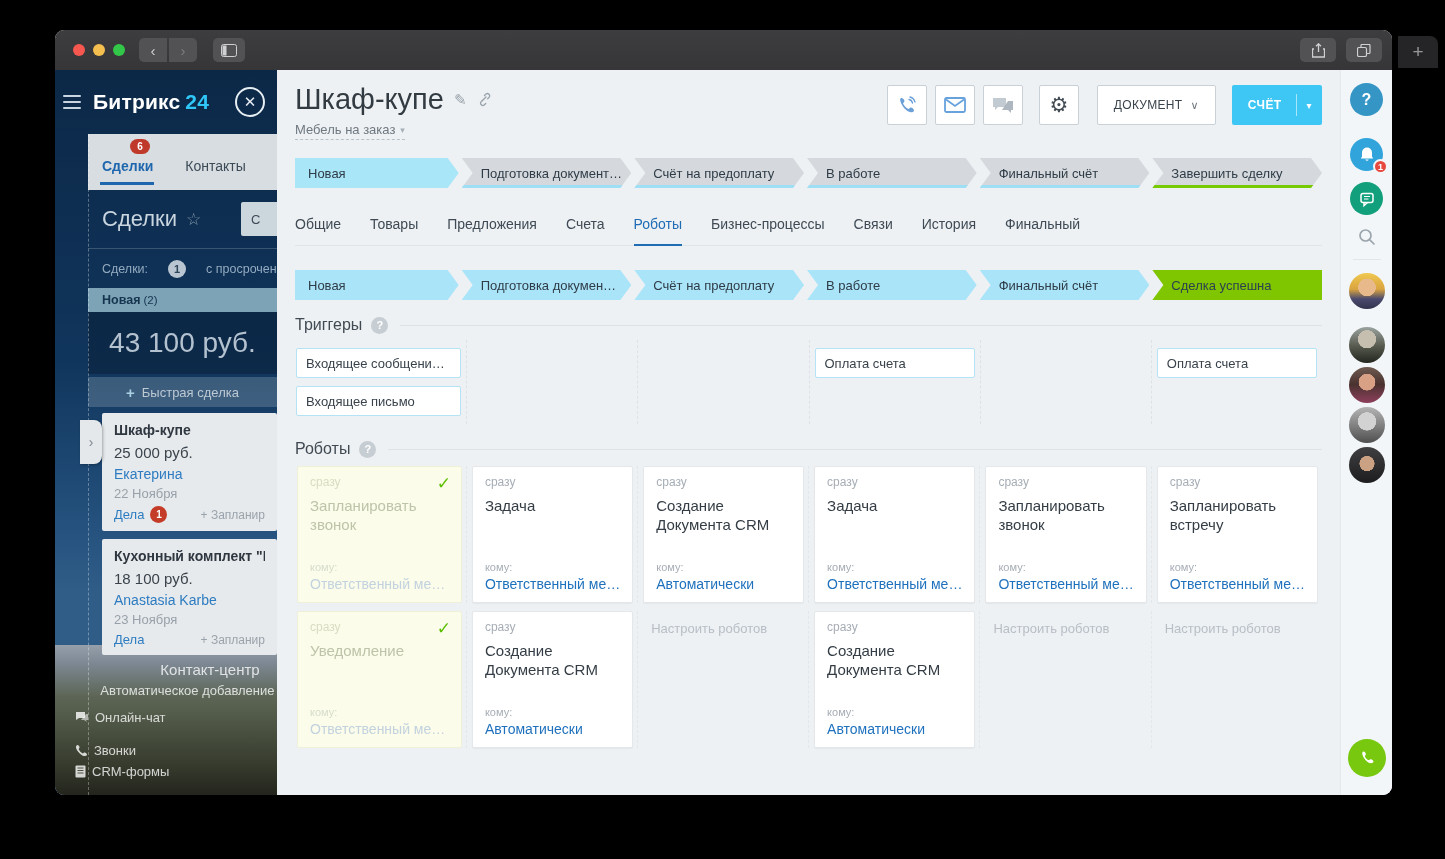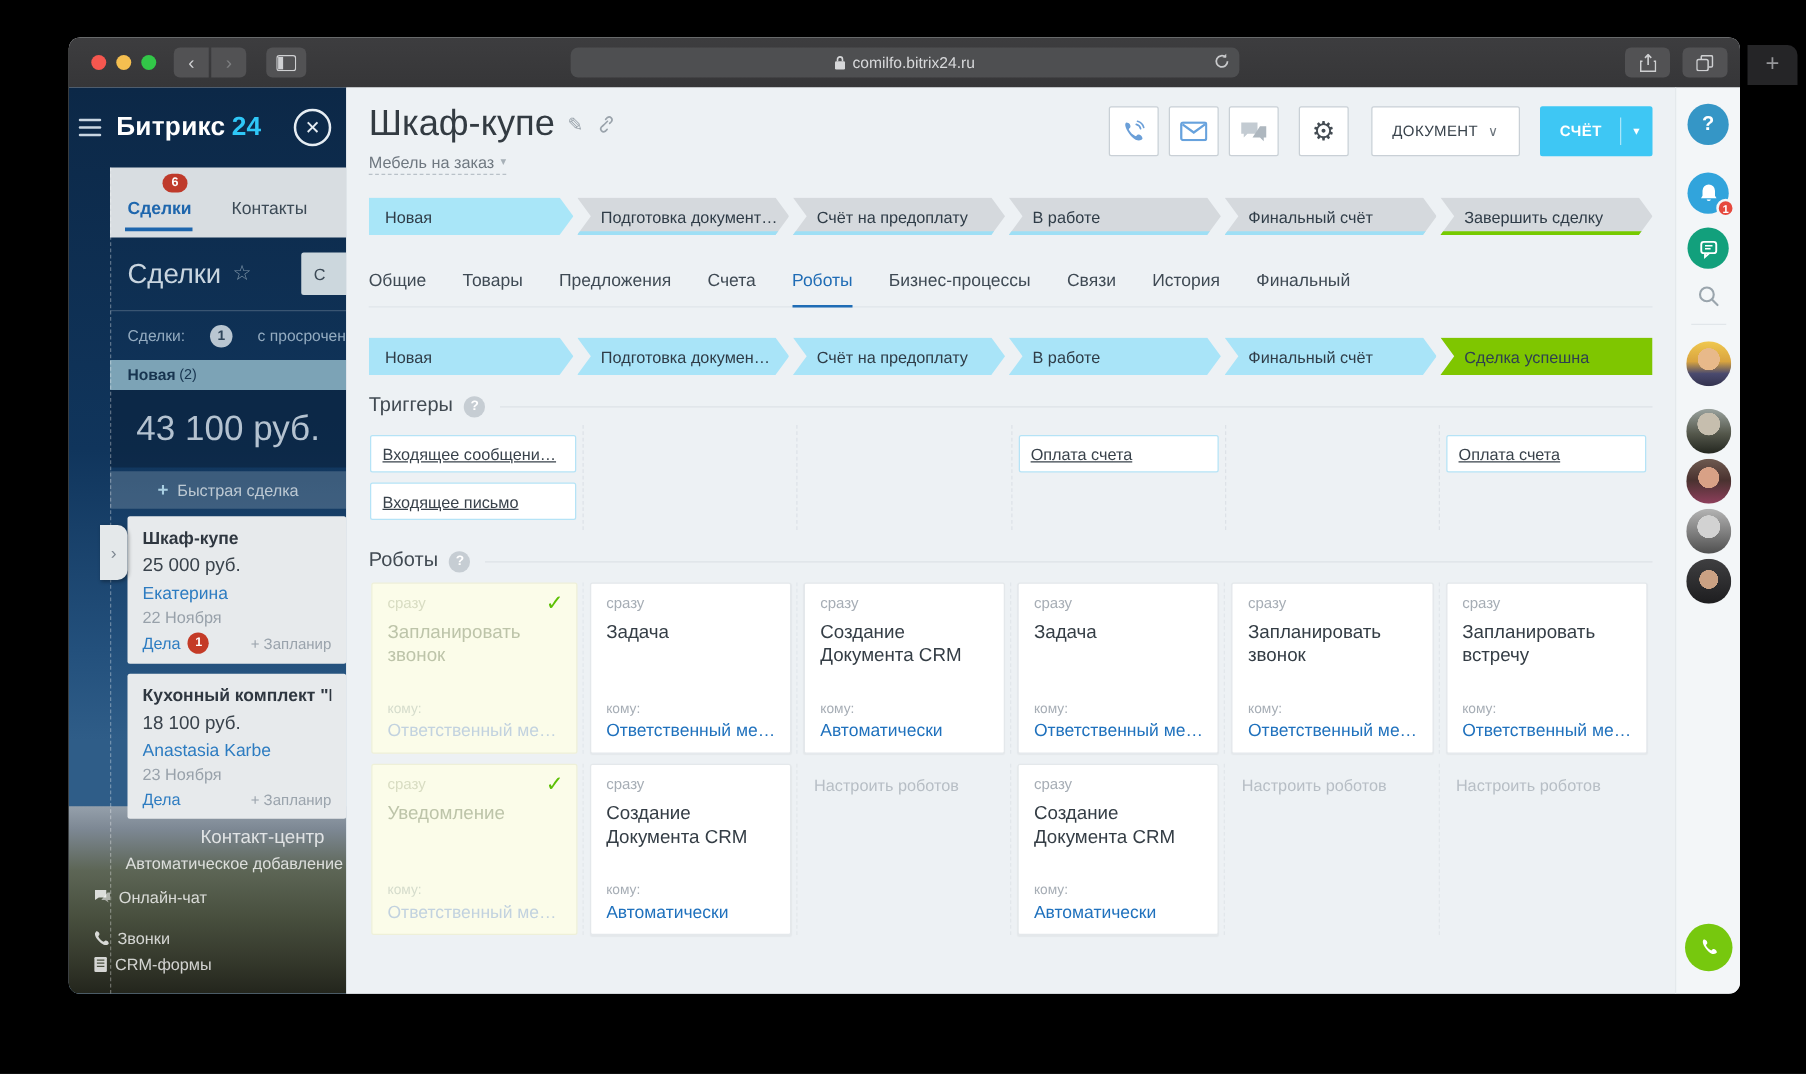--- a/index.html
+++ b/index.html
@@ -111,21 +111,21 @@
   .stagebar.state { margin-top:24px; }
 
   .sec-head { display:flex; align-items:center; margin-top:16px; }
   .sec-title { font-size:16px; color:#414a52; }
   .help-dot { width:17px; height:17px; border-radius:50%; background:#c6cdd3; color:#fff; font-size:11px; font-weight:700; display:flex; align-items:center; justify-content:center; margin-left:9px; }
   .sec-line { flex:1; height:1px; background:#dde2e6; margin-left:12px; }
 
   .tgrid { display:grid; grid-template-columns:repeat(6,1fr); margin-top:6px; min-height:84px; }
   .tcol { padding:0 5px 0 1px; }
   .tcol + .tcol { border-left:1px dashed #dde2e7; padding-left:5px; }
-  .tbox { margin-top:8px; height:30px; background:#fff; border:1px solid #b5e3f6; border-radius:2px; font-size:13px; color:#39424b; display:flex; align-items:center; padding:0 9px; white-space:nowrap; overflow:hidden;text-decoration:underline; }
+  .tbox { margin-top:8px; height:30px; background:#fff; border:1px solid #b5e3f6; border-radius:2px; font-size:13px; color:#39424b; display:flex; align-items:center; padding:0 9px; white-space:nowrap; overflow:hidden; }
 
   .rgrid { display:grid; grid-template-columns:repeat(6,1fr); row-gap:8px; margin-top:8px; }
   .rcell { padding:0 4px 0 2px; min-height:137px; }
   .rcell:not(:nth-child(6n+1)) { border-left:1px dashed #e2e7eb; padding-left:5px; }
   .rcard { position:relative; height:137px; background:#fff; border:1px solid #e4e8eb; border-radius:2px; box-shadow:0 1px 1px rgba(0,0,0,.04); padding:8px 12px 10px; display:flex; flex-direction:column; }
   .rc-when { font-size:12px; color:#a6adb5; }
   .rc-title { font-size:15px; color:#343d45; margin-top:8px; line-height:1.25; }
   .rc-sp { flex:1; }
   .rc-to-label { font-size:11px; color:#a6adb5; }
   .rc-to { font-size:14px; color:#1f71bd; margin-top:3px; white-space:nowrap; overflow:hidden; text-overflow:ellipsis; }
@@ -168,31 +168,20 @@
     <div class="nav-group">
       <div class="chrome-btn">‹</div>
       <div class="chrome-btn">›</div>
     </div>
     <div class="chrome-btn sidebar-toggle">
       <svg width="16" height="13" viewBox="0 0 16 13">
           <rect x="0.5" y="0.5" width="15" height="12" rx="2" fill="none" stroke="#cfd0d2"></rect>
           <rect x="1.5" y="1.5" width="4" height="10" fill="#cfd0d2"></rect>
         </svg>
     </div>
-    <div class="urlbar">
-      <svg width="9" height="12" viewBox="0 0 9 12">
-          <rect x="0.5" y="5" width="8" height="6.5" rx="1" fill="#d6d7d9"></rect>
-          <path d="M2.5 5V3.5a2 2 0 0 1 4 0V5" fill="none" stroke="#d6d7d9" stroke-width="1.3"></path>
-        </svg>
-      <span>comilfo.bitrix24.ru</span>
-      <svg class="reload" width="14" height="14" viewBox="0 0 14 14">
-          <path d="M11.5 7a4.5 4.5 0 1 1-1.4-3.2" fill="none" stroke="#c9cacc" stroke-width="1.4"></path>
-          <path d="M10.5 1v3h-3z" fill="#c9cacc"></path>
-        </svg>
-    </div>
     <div class="chrome-right">
       <div class="chrome-btn">
         <svg width="13" height="15" viewBox="0 0 13 15">
             <path d="M2 6h-1.5v8h12V6H11" fill="none" stroke="#cfd0d2" stroke-width="1.3"></path>
             <path d="M6.5 9V1.2M4 3.3L6.5 0.8 9 3.3" fill="none" stroke="#cfd0d2" stroke-width="1.3"></path>
           </svg>
       </div>
       <div class="chrome-btn">
         <svg width="14" height="13" viewBox="0 0 14 13">
             <rect x="0.5" y="3.5" width="9" height="9" rx="1.5" fill="none" stroke="#cfd0d2" stroke-width="1.2"></rect>

